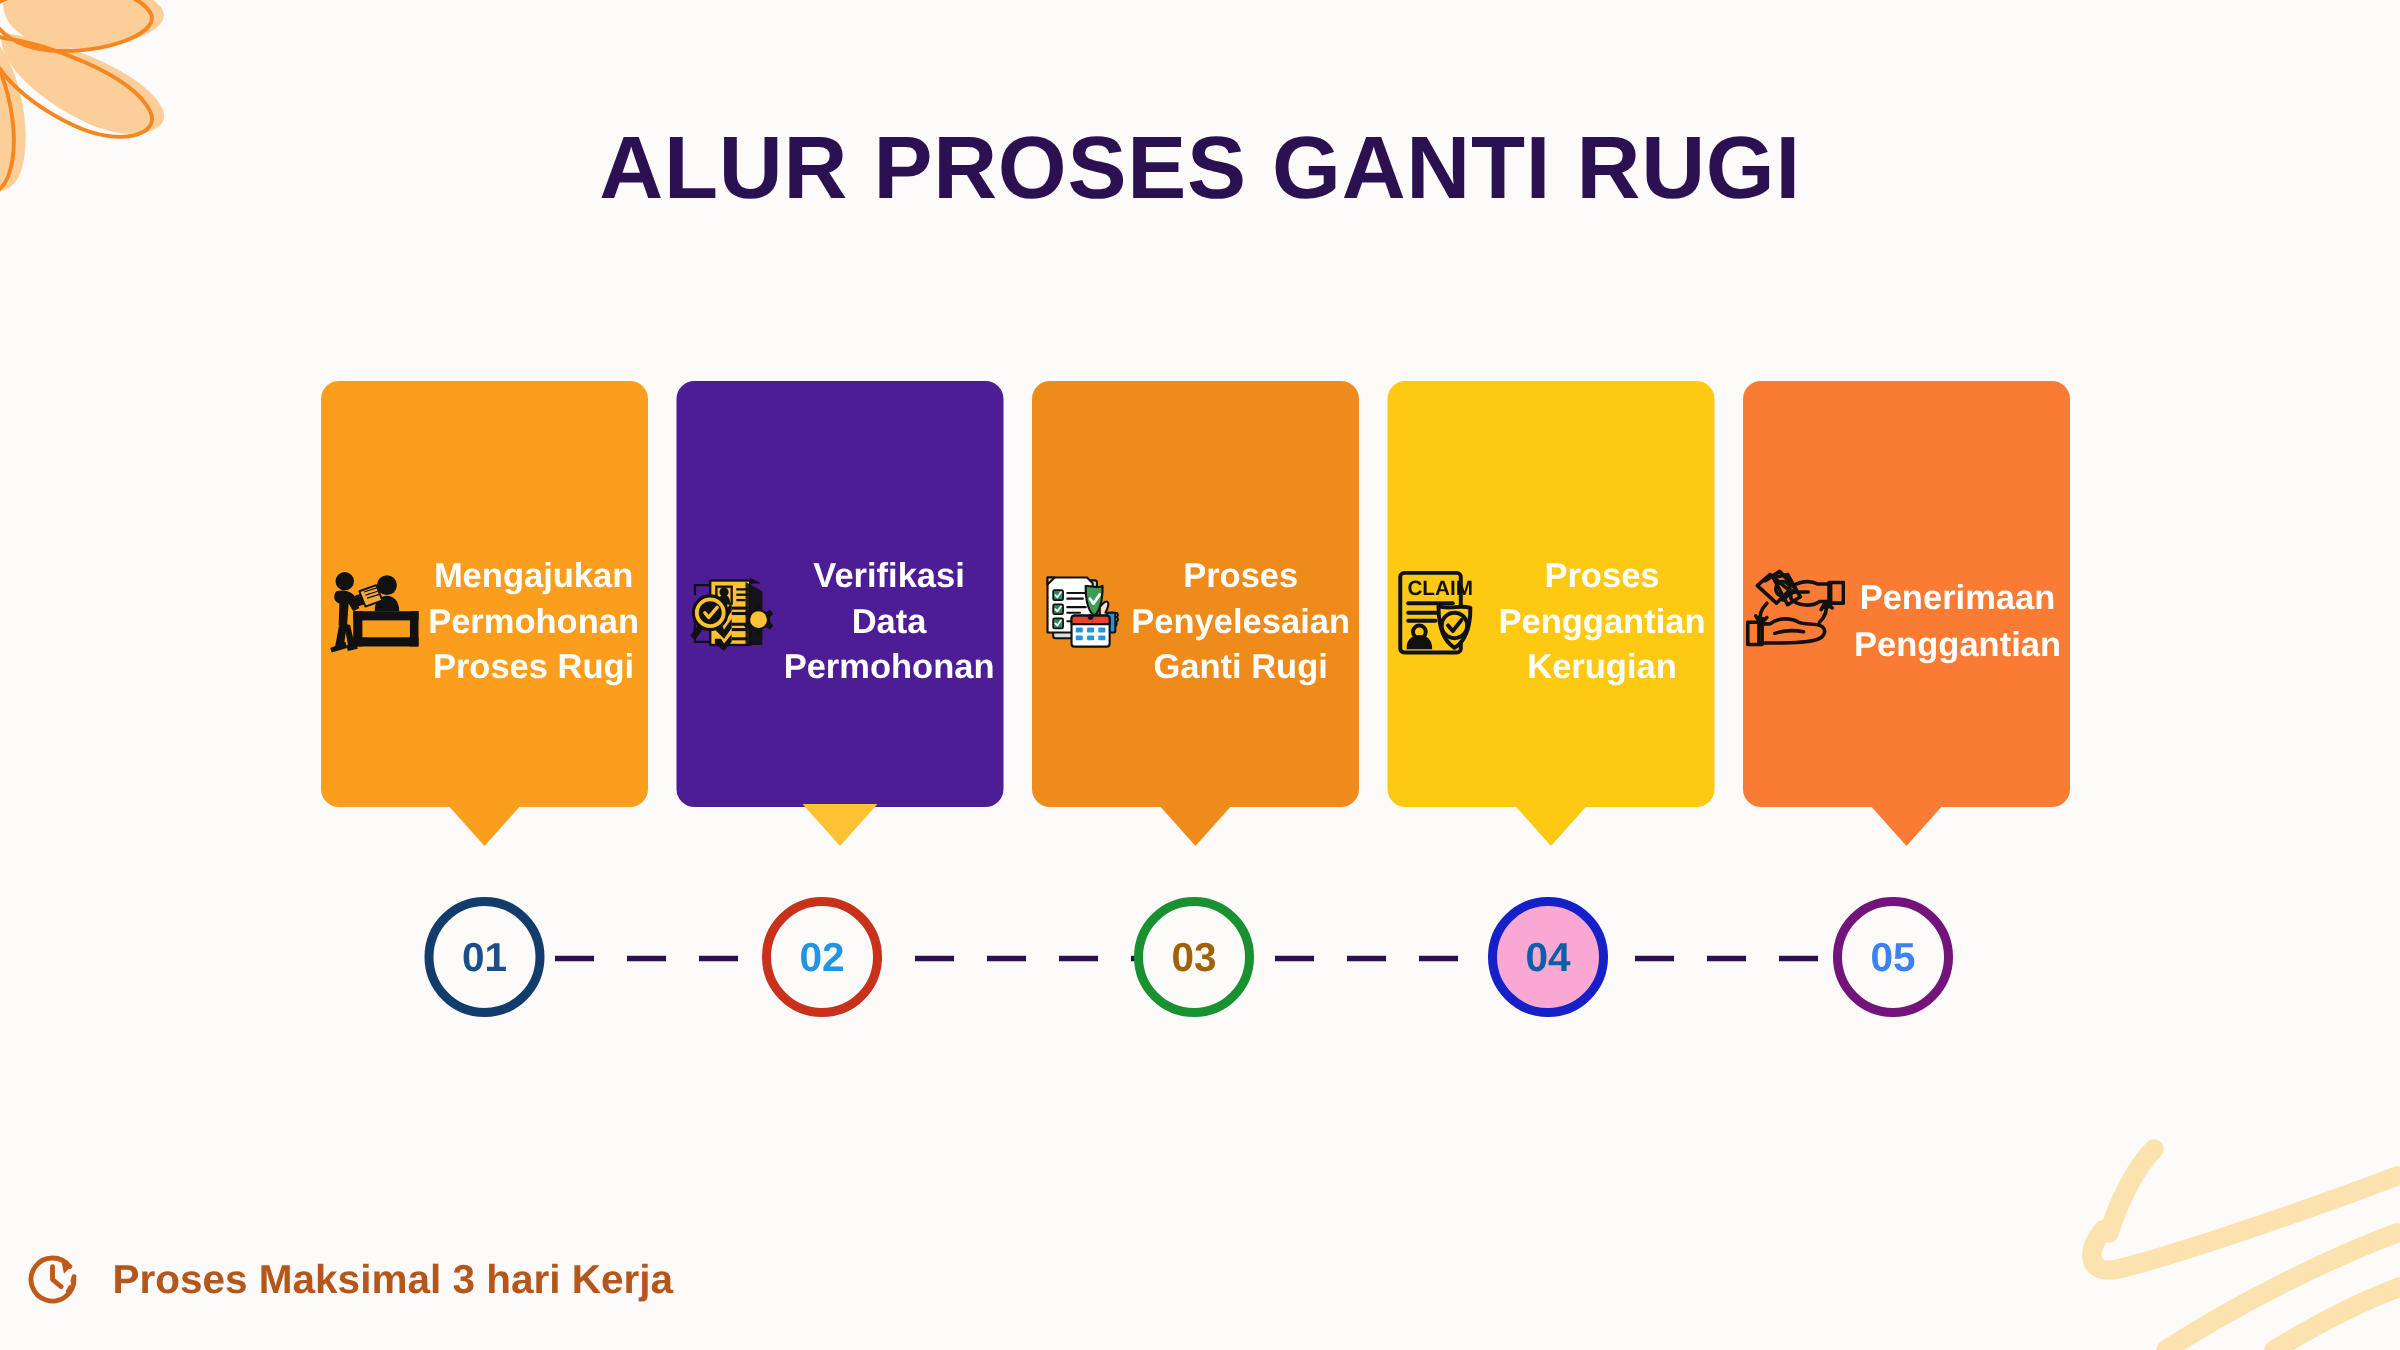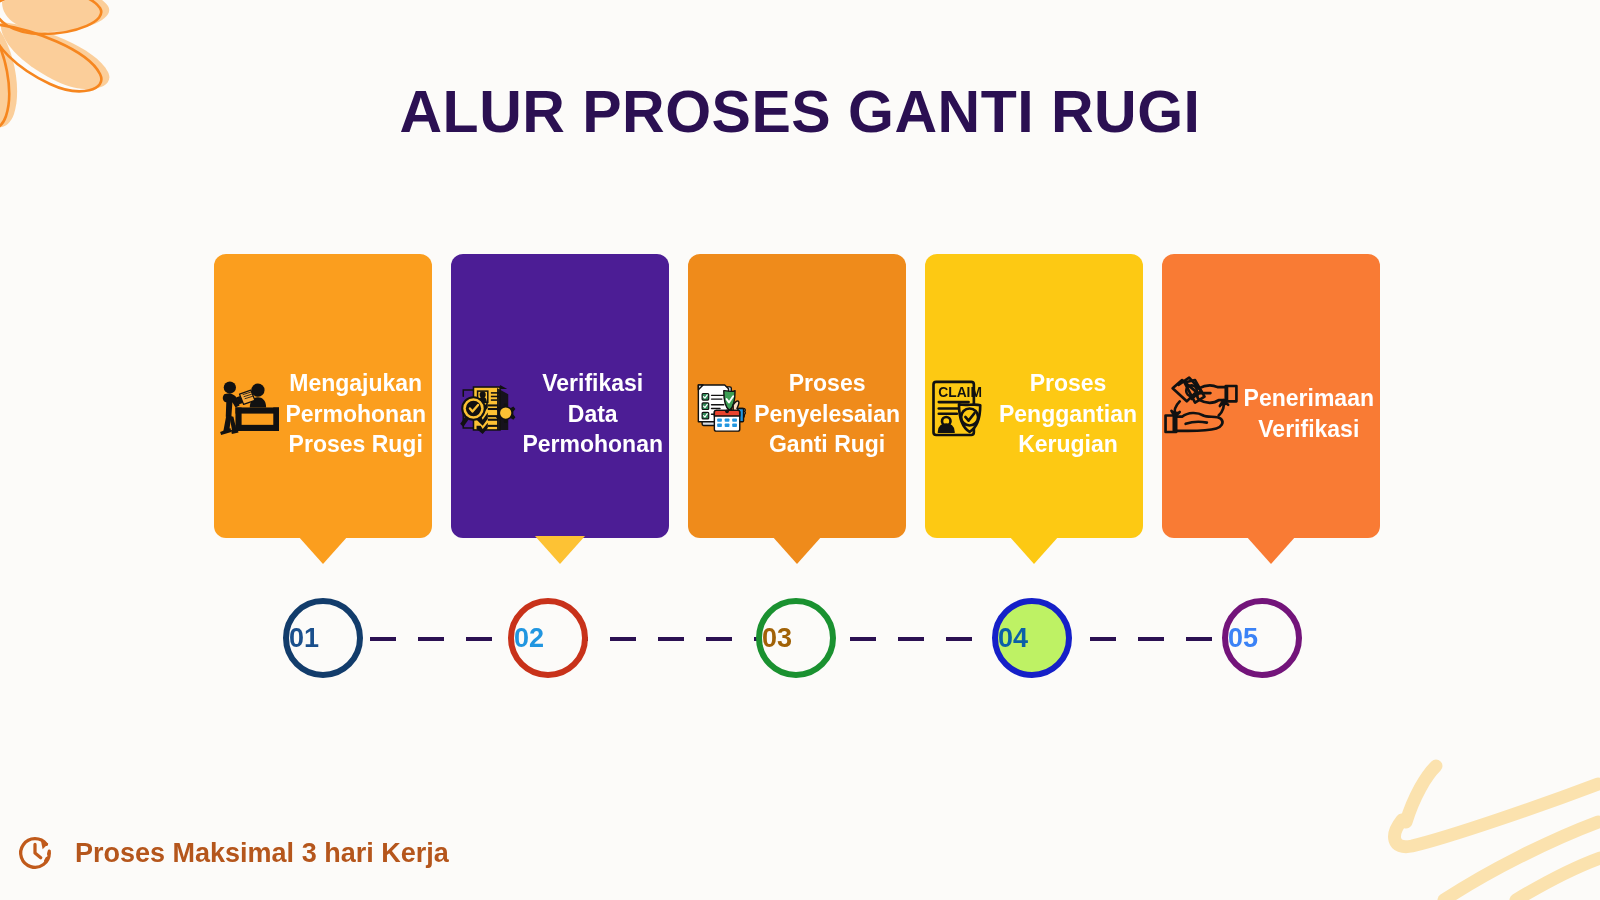--- a/index.html
+++ b/index.html
@@ -51,21 +51,21 @@
   
   .track { position: absolute; left: 214px; top: 598px; width: 1152px; height: 82px; }
   .dash-line {
     position: absolute; left: 108px; top: 39px; width: 936px; height: 4px;
   }
   .circle {
     position: absolute; top: 0;
     width: 80px; height: 80px; border-radius: 50%;
     background: #FCFBF9;
     border: 6px solid #123C6B;
-    display: flex; align-items: center; justify-content: flex-start;
+    display: flex; align-items: center; justify-content: center;
     font-size: 27px; font-weight: bold;
   }
 
   
   .footer {
     position: absolute; left: 14px; bottom: 26px;
     display: flex; align-items: center; gap: 19px;
   }
   .footer-text { font-size: 27px; font-weight: bold; color: #B5561C; }
   .clock-icon { width: 42px; height: 42px; display: block; }
@@ -259,40 +259,40 @@
           <path d="M40 84 C 52 80, 66 80, 76 82"></path>
         </g>
         <g fill="none" stroke="#111" stroke-width="4.5" stroke-linecap="round" stroke-linejoin="round">
           <path d="M30 46 C 22 54, 20 62, 22 70"></path>
           <path d="M16 62 L 22 72 L 30 64" fill="#111"></path>
           <path d="M96 70 C 104 62, 106 54, 104 46"></path>
           <path d="M98 54 L 104 44 L 112 52" fill="#111"></path>
         </g>
       </svg>
       <div class="card-label">Penerimaan
-Verifikasi</div>
+Penggantian</div>
     </div>
 
   </div>
 
   <div class="track">
     <svg class="dash-line" viewBox="0 0 936 4" preserveAspectRatio="none">
       <line x1="0" y1="2" x2="936" y2="2" stroke="#2B1052" stroke-width="4" stroke-dasharray="26 22"></line>
     </svg>
 
     <div class="circle" style="left: 69px; border-color: rgb(18, 60, 107); color: rgb(26, 79, 140); background: rgb(252, 251, 249);">
       <span>01</span>
     </div>
     <div class="circle" style="left: 294px; border-color: rgb(200, 50, 26); color: rgb(33, 150, 224); background: rgb(252, 251, 249);">
       <span>02</span>
     </div>
     <div class="circle" style="left: 542px; border-color: rgb(26, 145, 48); color: #a16207; background: rgb(252, 251, 249);">
       <span>03</span>
     </div>
-    <div class="circle" style="left: 778px; border-color: rgb(21, 32, 200); color: rgb(11, 95, 168); background: #bef264;">
+    <div class="circle" style="left: 778px; border-color: rgb(21, 32, 200); color: rgb(11, 95, 168); background: #f9a8d4;">
       <span>04</span>
     </div>
     <div class="circle" style="left: 1008px; border-color: rgb(115, 20, 122); color: #3b82f6; background: rgb(252, 251, 249);">
       <span>05</span>
     </div>
   </div>
 
   <div class="footer">
     <svg class="clock-icon" viewBox="0 0 44 44">
       <path d="M34 13 A 15 15 0 1 0 37 22" fill="none" stroke="#C05A1B" stroke-width="3.4" stroke-linecap="round"></path>

